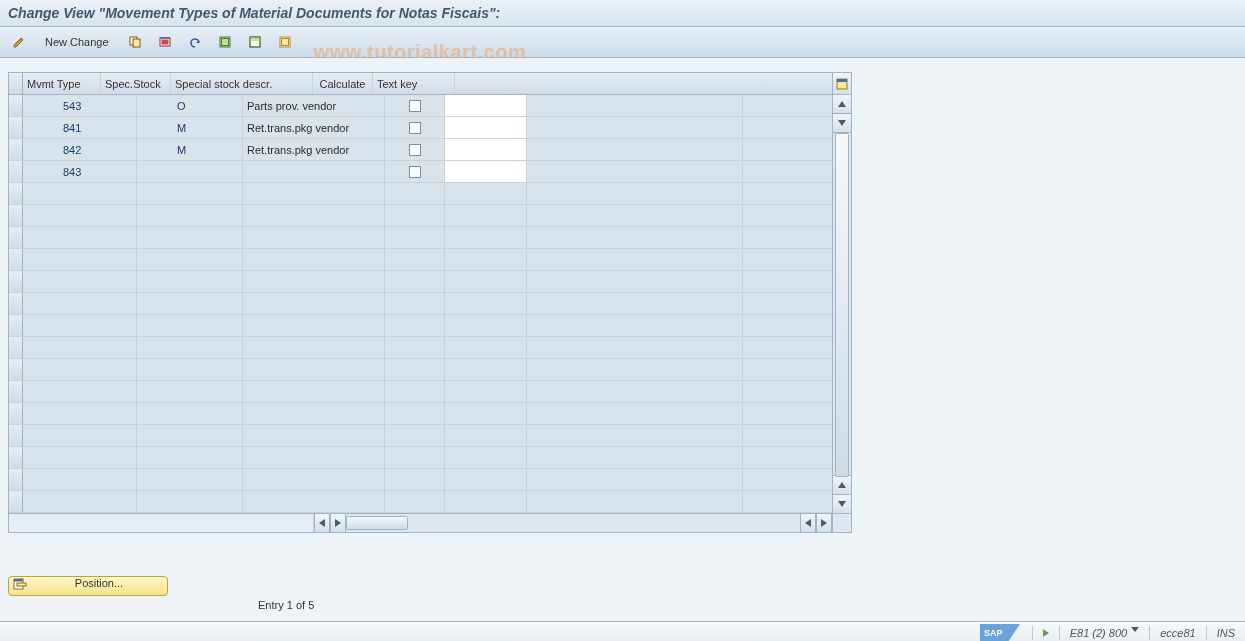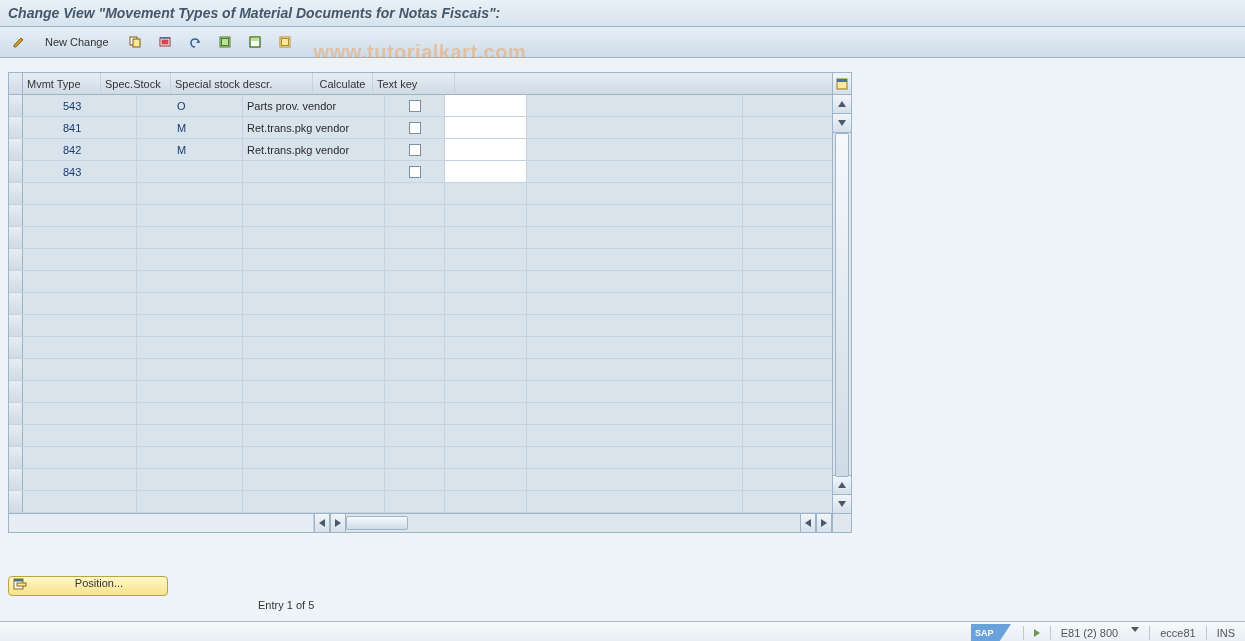--- a/index.html
+++ b/index.html
@@ -205,21 +205,21 @@
     display:flex; align-items:center;
     font-size:11px; color:#555;
   }
   .status-left { flex:1; }
   .sap-logo {
     width:46px; height:22px;
     display:flex; align-items:center; justify-content:flex-end;
     padding-right:6px;
   }
   .status-sep { width:1px; height:14px; background:#bcc8d3; margin:0 6px; }
-  .status-item { padding:0 4px; display:flex; gap:13px;}
+  .status-item { padding:0 4px; display:flex; gap:4px;font-style:italic;}
   .tri-down {
     width:0;height:0;border-left:4px solid transparent;border-right:4px solid transparent;border-top:5px solid #555;
   }
 
   
   .arr { width:0;height:0; }
   .arr.up    { border-left:4px solid transparent;border-right:4px solid transparent;border-bottom:6px solid #4a5a6a;}
   .arr.down  { border-left:4px solid transparent;border-right:4px solid transparent;border-top:6px solid #4a5a6a;}
   .arr.left  { border-top:4px solid transparent;border-bottom:4px solid transparent;border-right:6px solid #4a5a6a;}
   .arr.right { border-top:4px solid transparent;border-bottom:4px solid transparent;border-left:6px solid #4a5a6a;}

